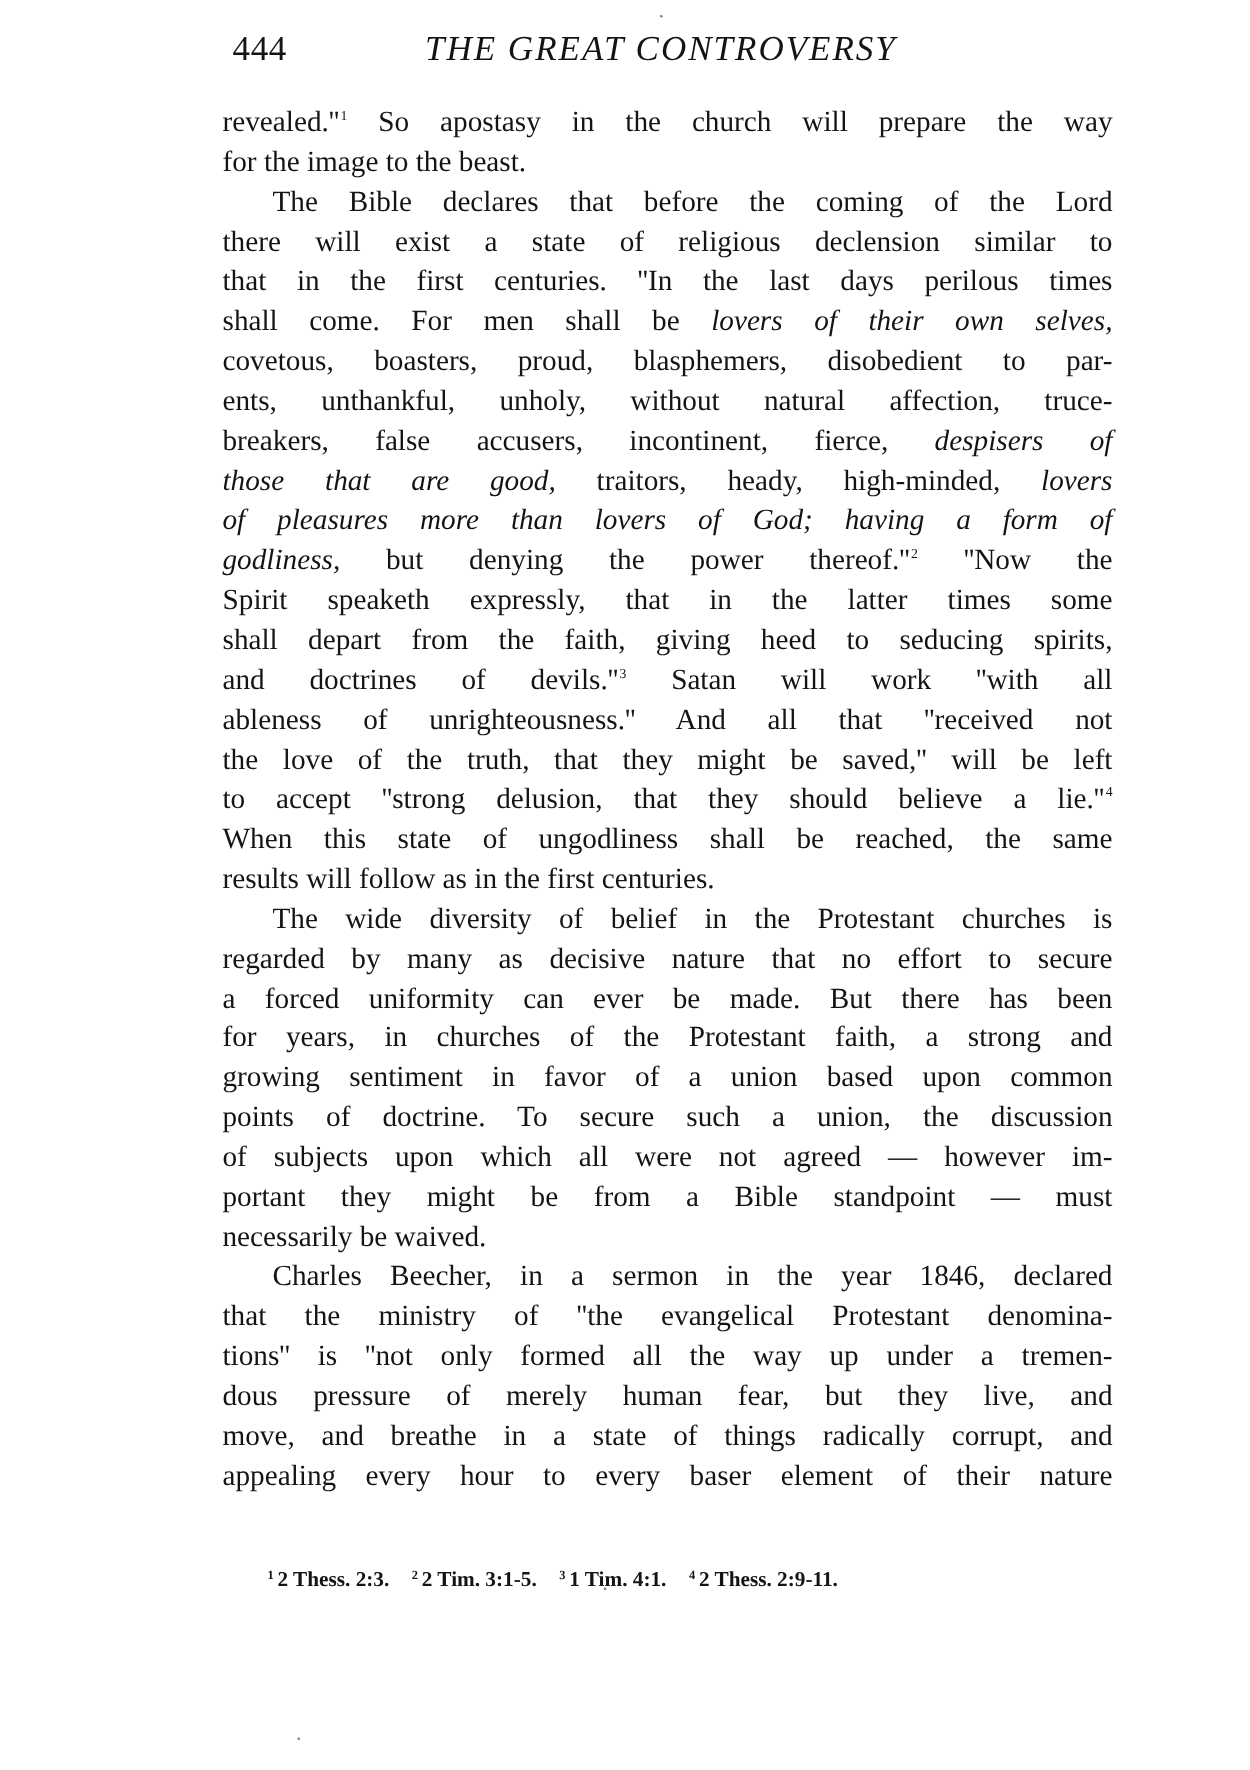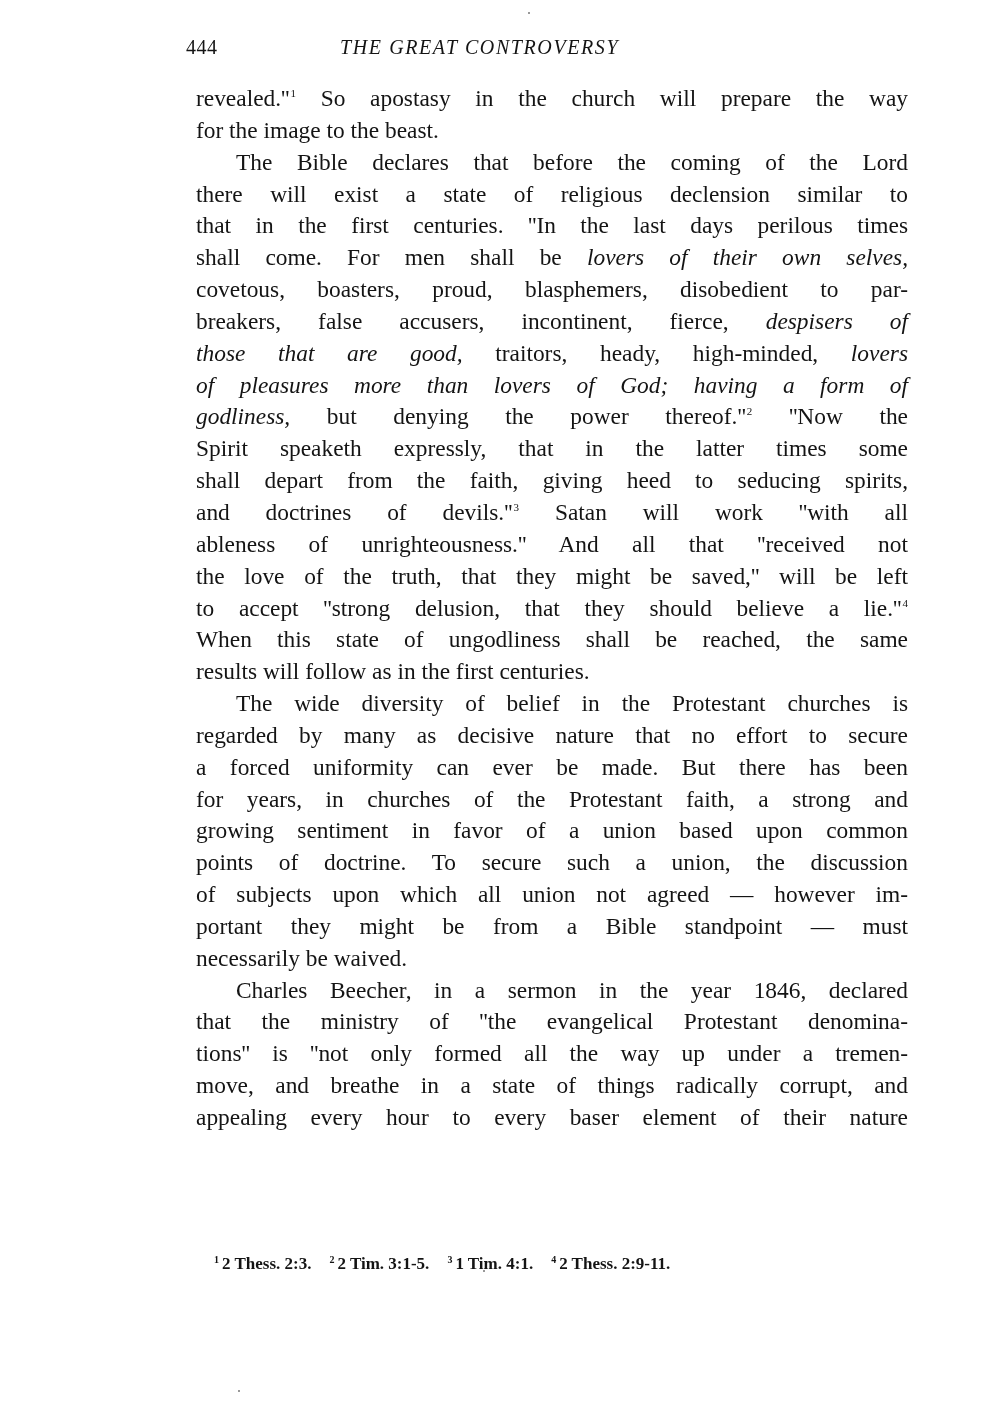--- a/index.html
+++ b/index.html
@@ -16,43 +16,43 @@
       color: #141414;
     }
     .page {
       position: absolute;
       left: 0; top: 0;
       width: 1000px;
       height: 1416px;
     }
     .header {
       position: absolute;
-      top: 36px;
+      top: 24px;
       left: 186px;
       width: 716px;
       height: 32px;
-      font-size: 20px;
+      font-size: 28px;
     }
     .page-number {
       position: absolute;
       left: 0;
       top: 0;
       letter-spacing: 0.5px;
     }
     .running-title {
       position: absolute;
       left: 154px;
       top: 0;
       font-style: italic;
       letter-spacing: 1.6px;
     }
     .body-text {
       position: absolute;
       top: 83px;
-      left: 196px;
+      left: 178px;
       width: 712px;
       font-size: 23.4px;
     }
     .line {
       display: block;
       height: 31.85px;
       line-height: 31.85px;
       white-space: nowrap;
       text-align: justify;
       text-align-last: justify;
@@ -112,44 +112,46 @@
   </div>
 
   <div class="body-text" id="body-text">
       <span class="line"><span>revealed.''</span><sup>1</sup><span>  So apostasy in the church will prepare the way</span></span>
       <span class="line last"><span>for the image to the beast.</span></span>
       <span class="line indent"><span>The Bible declares that before the coming of the Lord</span></span>
       <span class="line"><span>there will exist a state of religious declension similar to</span></span>
       <span class="line"><span>that in the first centuries.  ''In the last days perilous times</span></span>
       <span class="line"><span>shall come.  For men shall be </span><span class="it">lovers of their own selves,</span></span>
       <span class="line"><span>covetous, boasters, proud, blasphemers, disobedient to par-</span></span>
+      <span class="line"><span>ents, unthankful, unholy, without natural affection, truce-</span></span>
       <span class="line"><span>breakers, false accusers, incontinent, fierce, </span><span class="it">despisers of</span></span>
       <span class="line"><span class="it">those that are good,</span><span> traitors, heady, high-minded, </span><span class="it">lovers</span></span>
       <span class="line"><span class="it">of pleasures more than lovers of God; having a form of</span></span>
       <span class="line"><span class="it">godliness,</span><span> but denying the power thereof.''</span><sup>2</sup><span>  ''Now the</span></span>
       <span class="line"><span>Spirit speaketh expressly, that in the latter times some</span></span>
       <span class="line"><span>shall depart from the faith, giving heed to seducing spirits,</span></span>
       <span class="line"><span>and doctrines of devils.''</span><sup>3</sup><span>  Satan will work ''with all</span></span>
       <span class="line"><span>ableness of unrighteousness.''  And all that ''received not</span></span>
       <span class="line"><span>the love of the truth, that they might be saved,'' will be left</span></span>
       <span class="line"><span>to accept ''strong delusion, that they should believe a lie.''</span><sup>4</sup></span>
       <span class="line"><span>When this state of ungodliness shall be reached, the same</span></span>
       <span class="line last"><span>results will follow as in the first centuries.</span></span>
       <span class="line indent"><span>The wide diversity of belief in the Protestant churches is</span></span>
       <span class="line"><span>regarded by many as decisive nature that no effort to secure</span></span>
       <span class="line"><span>a forced uniformity can ever be made.  But there has been</span></span>
       <span class="line"><span>for years, in churches of the Protestant faith, a strong and</span></span>
       <span class="line"><span>growing sentiment in favor of a union based upon common</span></span>
       <span class="line"><span>points of doctrine.  To secure such a union, the discussion</span></span>
-      <span class="line"><span>of subjects upon which all union not agreed — however im-</span></span>
+      <span class="line"><span>of subjects upon which all were not agreed — however im-</span></span>
       <span class="line"><span>portant they might be from a Bible standpoint — must</span></span>
       <span class="line last"><span>necessarily be waived.</span></span>
       <span class="line indent"><span>Charles Beecher, in a sermon in the year 1846, declared</span></span>
       <span class="line"><span>that the ministry of ''the evangelical Protestant denomina-</span></span>
       <span class="line"><span>tions'' is ''not only formed all the way up under a tremen-</span></span>
+      <span class="line"><span>dous pressure of merely human fear, but they live, and</span></span>
       <span class="line"><span>move, and breathe in a state of things radically corrupt, and</span></span>
       <span class="line"><span>appealing every hour to every baser element of their nature</span></span>
     </div>
 
   <div class="footnotes" id="footnotes"><span class="footnote"><sup>1</sup><span>2 Thess. 2:3.</span></span><span class="footnote"><sup>2</sup><span>2 Tim. 3:1-5.</span></span><span class="footnote"><sup>3</sup><span>1 Tim. 4:1.</span></span><span class="footnote"><sup>4</sup><span>2 Thess. 2:9-11.</span></span></div>
 
   <span class="speck" style="left:528px;top:12px;"></span>
   <span class="speck" style="left:483px;top:1270px;"></span>
   <span class="speck" style="left:238px;top:1390px;"></span>
 </div>

